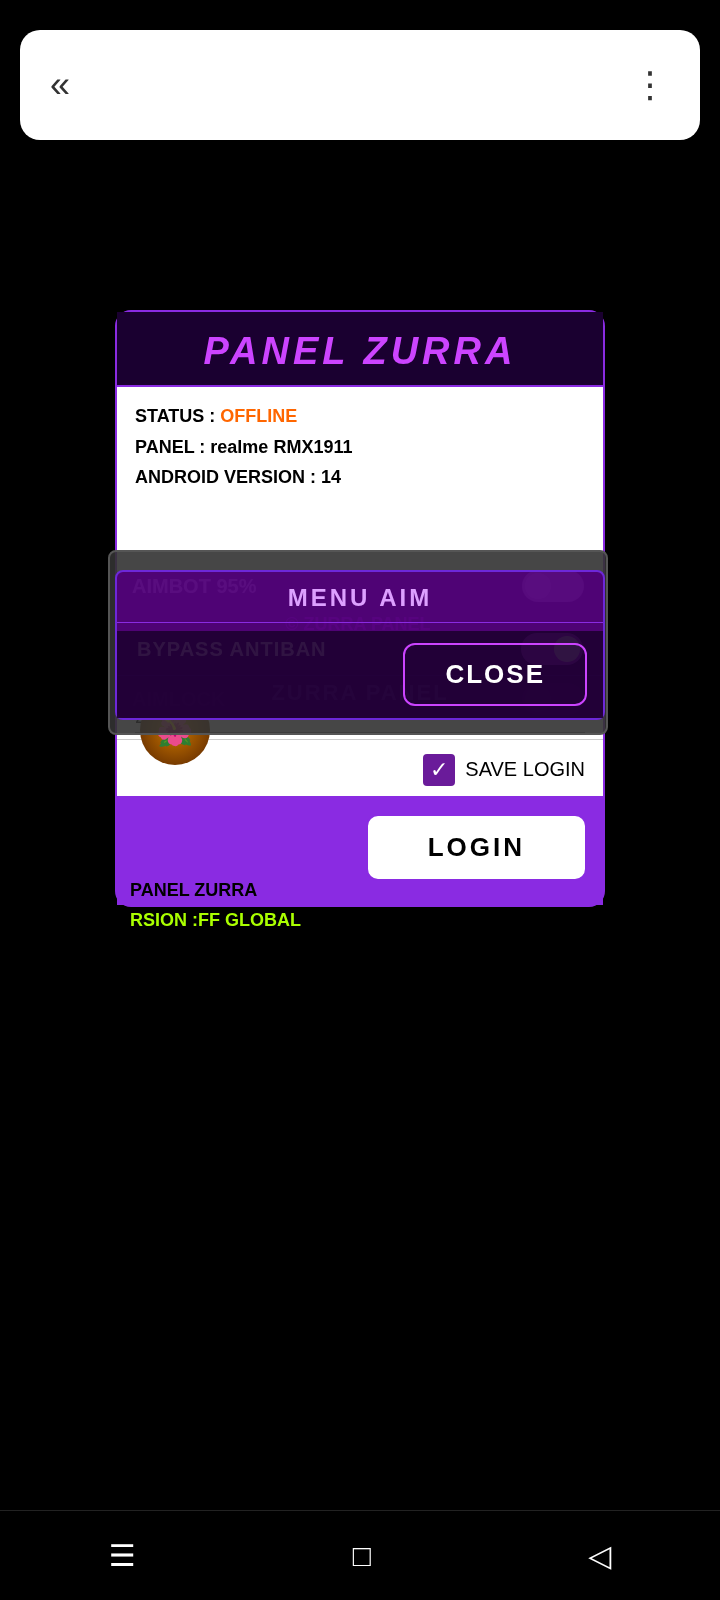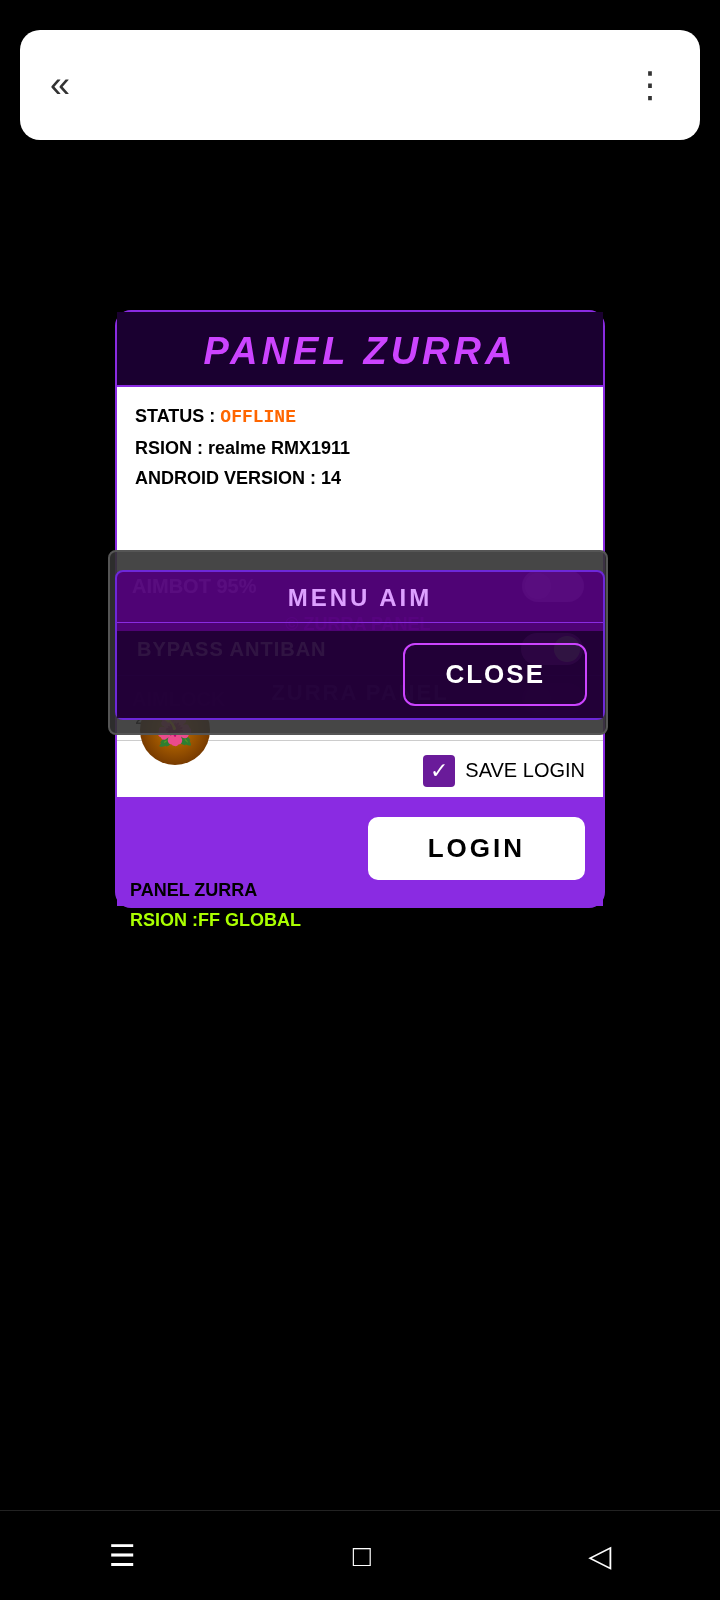--- a/index.html
+++ b/index.html
@@ -65,21 +65,20 @@
 
     .status-line {
       font-size: 18px;
       font-weight: 700;
       color: #000;
       line-height: 1.7;
     }
 
     .status-offline {
       color: #ff6600;
-      font-family: Liberation Mono, monospace;
     }
 
     
     .menu-aim-overlay {
       position: absolute;
       top: 570px;
       left: 115px;
       width: 490px;
       background: rgba(80, 0, 120, 0.95);
       border: 2px solid #6d28d9;
@@ -381,21 +380,21 @@
 <div class="layer-behind">
 
   <div class="panel-header">
     <div class="panel-title">PANEL  ZURRA</div>
   </div>
 
   <div class="status-section">
     <div class="status-line">
       STATUS : <span class="status-offline">OFFLINE</span>
     </div>
-    <div class="status-line">RSION : realme RMX1911</div>
+    <div class="status-line">PANEL : realme RMX1911</div>
     <div class="status-line">ANDROID VERSION : 14</div>
   </div>
 
   <div style="padding: 140px 18px 6px;">
     <div class="input-label">USERNAME</div>
   </div>
 
   <div class="input-group">
     <div class="input-label">PASSWORD</div>
     <input class="input-field" type="text" value="20K" style="">

